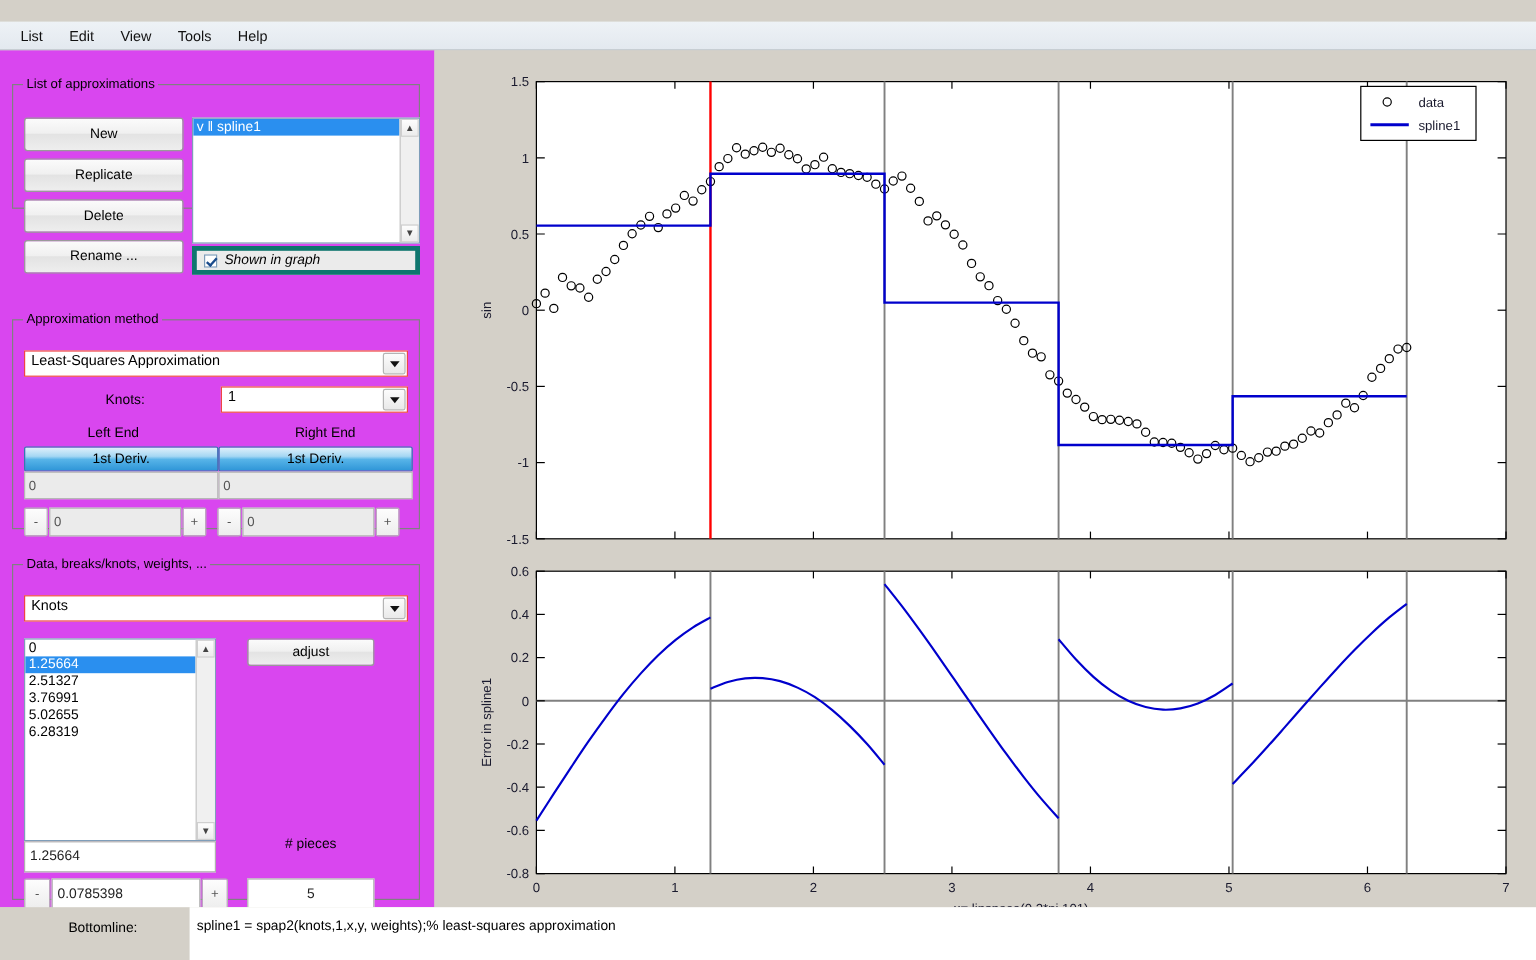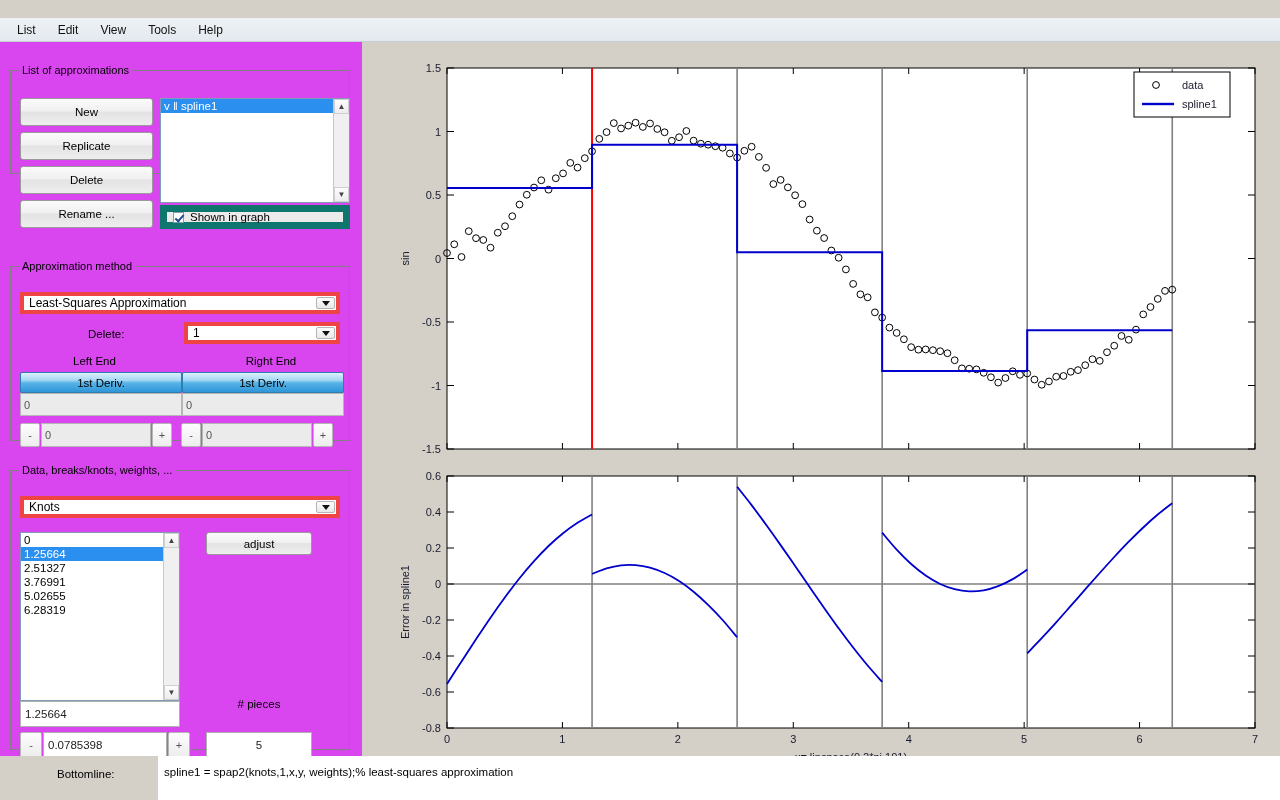--- a/index.html
+++ b/index.html
@@ -82,22 +82,22 @@
     position:absolute;right:0;top:0;width:15px;bottom:0;background:#f0f0f0;border-left:1px solid #c8c8c8;
   }
   .vscroll .arrow{
     width:15px;height:15px;display:flex;align-items:center;justify-content:center;
     background:linear-gradient(to bottom,#fdfdfd,#ececec);border:1px solid #cfcfcf;box-sizing:border-box;
     font-size:8px;color:#444;
   }
   .vscroll .arrow.down{position:absolute;bottom:0;left:0;}
 
   .combo{
-    background:#fff;border:4px solid #ef4444;box-sizing:border-box;
-    display:flex;align-items:flex-end;font-size:12px;color:#000;padding-left:5px;position:relative;
+    background:#fff;border:1px solid #ef4444;box-sizing:border-box;
+    display:flex;align-items:flex-start;font-size:12px;color:#000;padding-left:5px;position:relative;
   }
   .combo .arrowbox{
     position:absolute;right:1px;top:1px;bottom:1px;width:19px;
     background:linear-gradient(to bottom,#fcfcfc,#e9e9e9);
     border:1px solid #b4b4b4;box-sizing:border-box;border-radius:2px;
     display:flex;align-items:center;justify-content:center;
   }
   .caret{width:0;height:0;border-left:4px solid transparent;border-right:4px solid transparent;border-top:5px solid #111;}
 
   .derivbtn{
@@ -167,37 +167,37 @@
       <div class="btn" style="position:absolute;left:9px;top:124px;width:133px;height:28px;">Rename ...</div>
 
       <div class="listbox" style="position:absolute;left:149px;top:22px;width:190px;height:105px;">
         <div class="listrow sel" style="margin-right:16px;">v ‖ spline1</div>
         <div class="vscroll">
           <div class="arrow up">▲</div>
           <div class="arrow down">▼</div>
         </div>
       </div>
 
-      <div style="position:absolute;left:149px;top:129px;width:190px;height:24px;background:#ebebeb;border:7px solid #0f766e;box-sizing:border-box;display:flex;align-items:center;padding-left:6px;">
+      <div style="position:absolute;left:149px;top:129px;width:190px;height:24px;background:#ebebeb;border:4px solid #0f766e;box-sizing:border-box;display:flex;align-items:center;padding-left:6px;font-style:italic;">
         <span class="chk"></span>
         <span class="lbl" style="margin-left:6px;">Shown in graph</span>
       </div>
     </fieldset>
 
     <fieldset class="group" style="left:10px;top:218px;width:338px;height:179px;">
       <legend>Approximation method</legend>
 
       <div class="combo" style="position:absolute;left:9px;top:20px;width:320px;height:22px;">
         <span>Least-Squares Approximation</span>
         <span class="arrowbox">
             <i class="caret"></i>
           </span>
       </div>
 
-      <div class="lbl" style="position:absolute;left:77px;top:56px;">Delete:</div>
+      <div class="lbl" style="position:absolute;left:77px;top:56px;">Knots:</div>
       <div class="combo" style="position:absolute;left:173px;top:50px;width:156px;height:22px;">
         <span>1</span>
         <span class="arrowbox">
             <i class="caret"></i>
           </span>
       </div>
 
       <div class="lbl" style="position:absolute;left:62px;top:83px;width:110px;">Left End</div>
       <div class="lbl" style="position:absolute;left:205px;top:83px;width:110px;text-align:center;">Right End</div>
 

